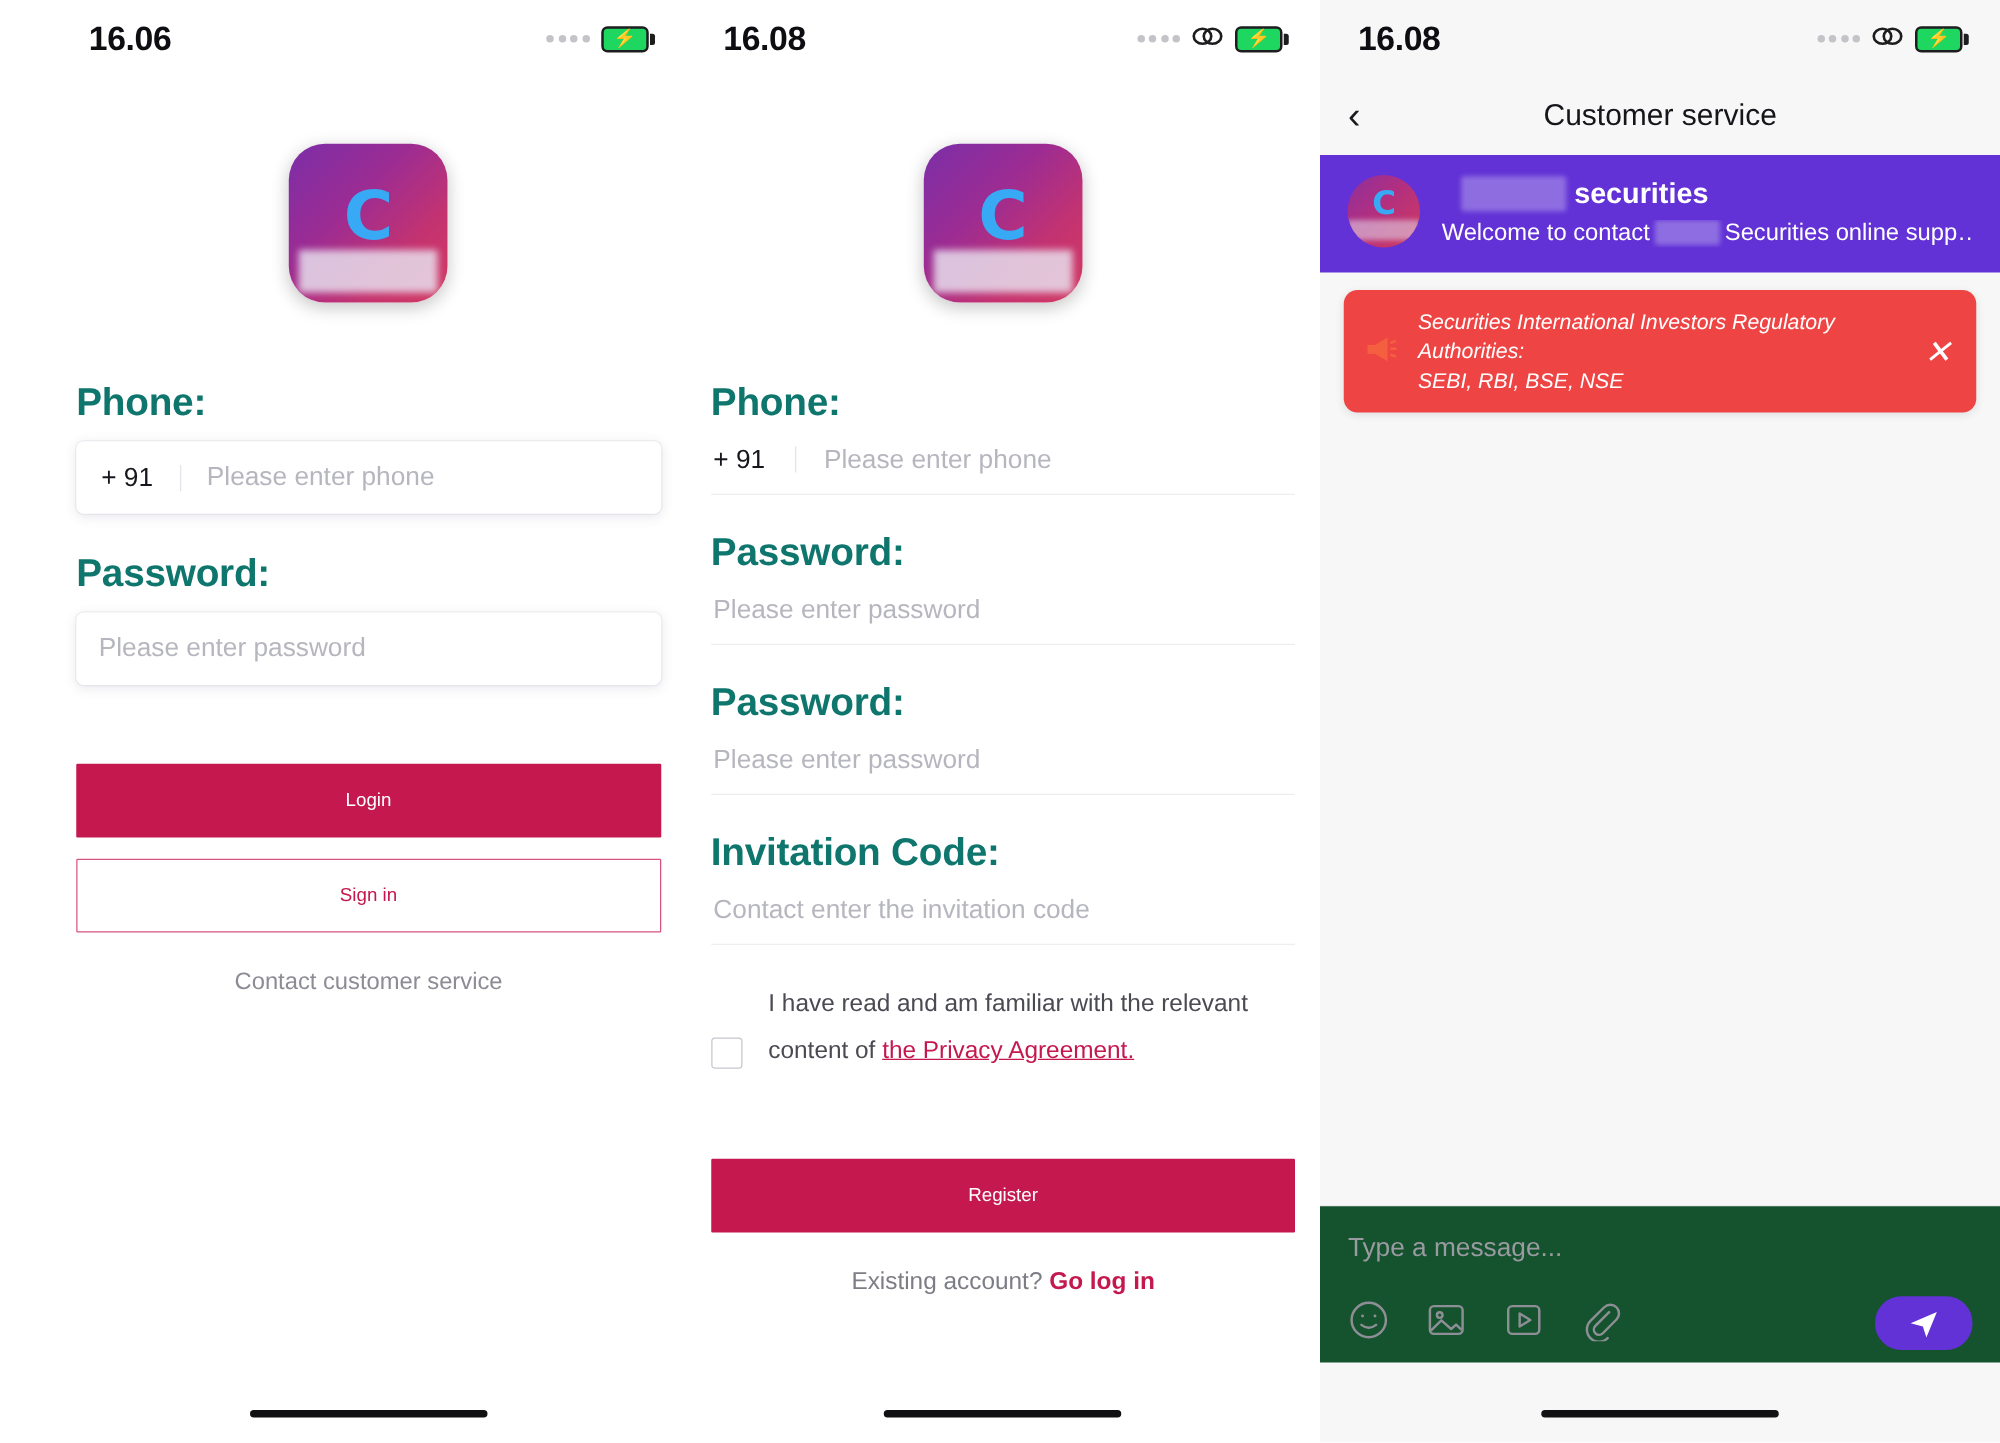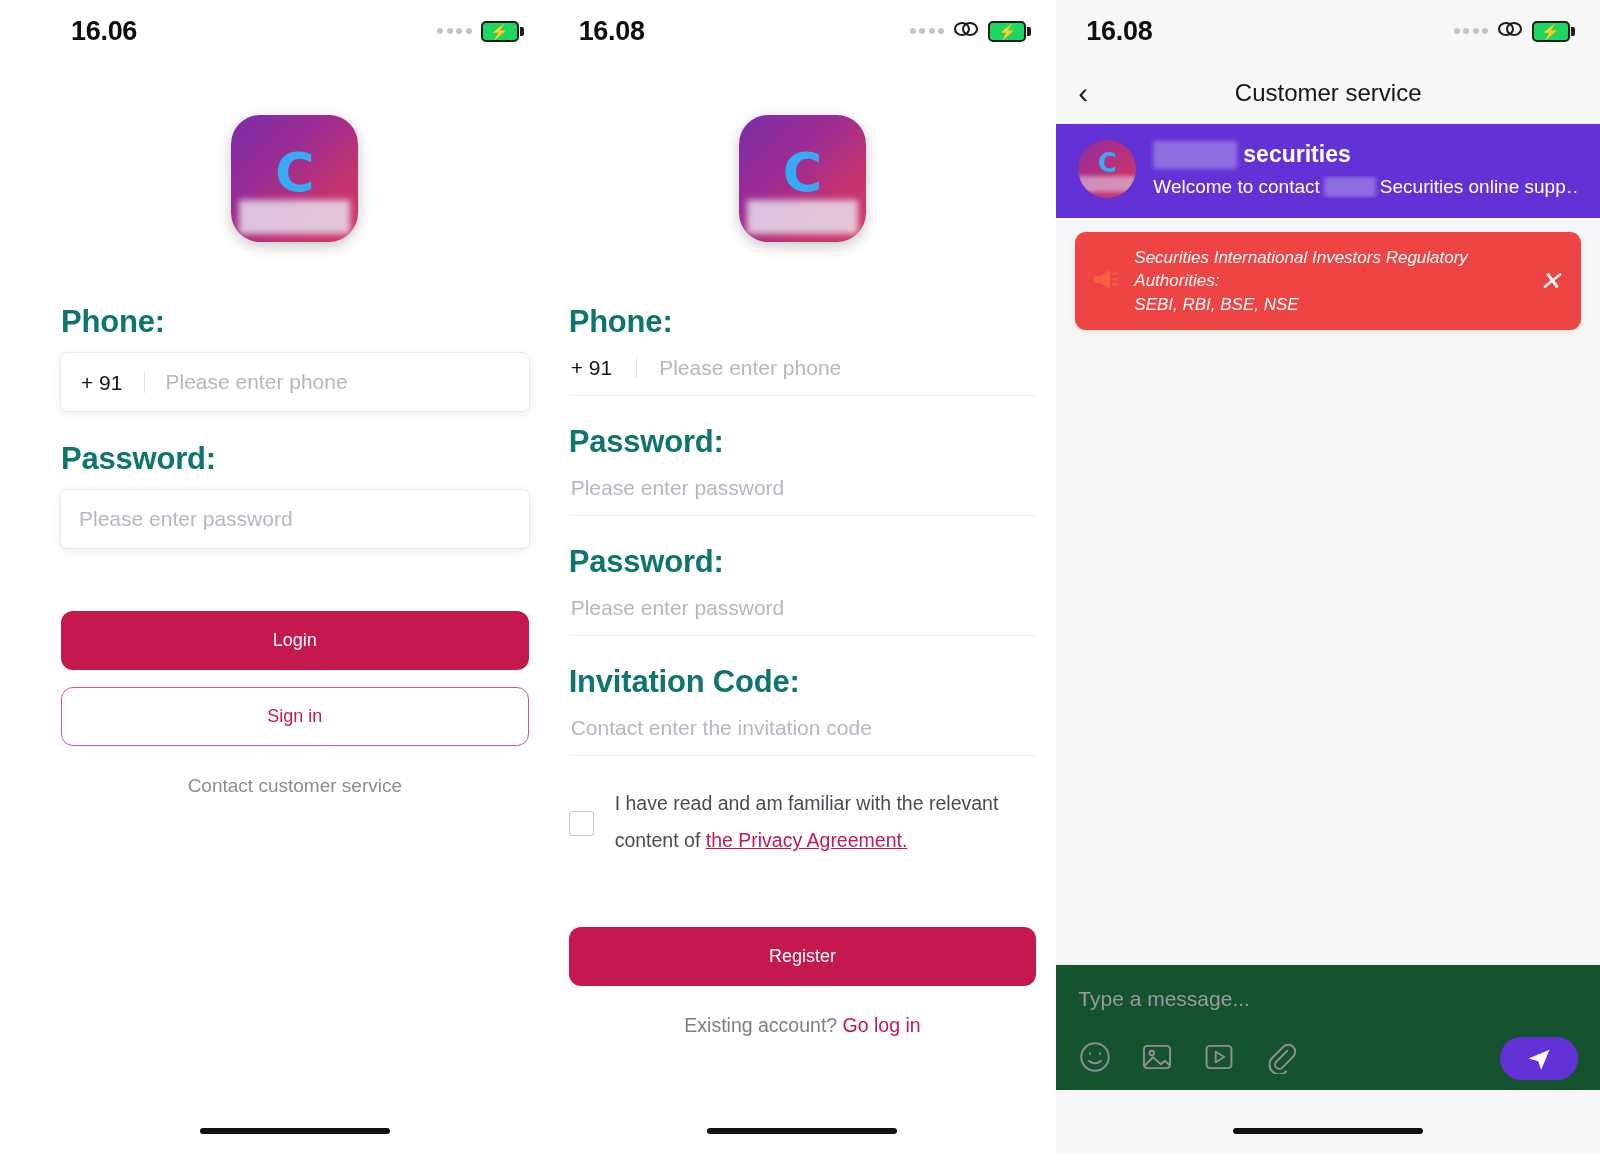--- a/index.html
+++ b/index.html
@@ -76,64 +76,64 @@
   .cc-prefix {
     font-size: 21px; color: #16161c; padding: 0 22px 0 20px;
     border-right: 1px solid #e3e3ea; line-height: 1;
   }
   .ph { font-size: 21px; color: #b6b6bf; }
   .card-input .ph { padding-left: 20px; }
   .card-input.plain .ph { padding-left: 18px; }
 
   .spacer-login { height: 63px; }
   .btn {
-    height: 59px; border-radius: 12px; display: flex;
+    height: 59px; border-radius: 1px; display: flex;
     align-items: center; justify-content: center;
-    font-size: 18px; cursor: pointer; user-select: none;
+    font-size: 15px; cursor: pointer; user-select: none;
   }
   .btn-primary { background: #c4184f; color: #ffffff; }
   .btn-outline {
     background: #ffffff; color: #c4184f;
     border: 1px solid #d9537f; margin-top: 17px;
   }
   .contact-link {
     margin-top: 29px; text-align: center;
     font-size: 19px; color: #8c8c95; cursor: pointer;
   }
   .uline-row {
     display: flex; align-items: center; height: 56px;
     border-bottom: 1px solid #ededf2;
   }
   .uline-row .cc-prefix { padding: 0 24px 0 2px; }
   .uline-row .ph { padding-left: 22px; }
   .uline-row.noprefix .ph { padding-left: 2px; }
   .reg-label { margin-top: 28px; }
 
   .agree-row {
-    display: flex; align-items: center; gap: 21px;
+    display: flex; align-items: flex-end; gap: 21px;
     margin-top: 32px;
   }
   .cbox {
     width: 25px; height: 25px; border: 1.5px solid #c6c6cf;
     border-radius: 3px; background: #fff; flex: none; margin-top: 3px;
     cursor: pointer;
   }
   .agree-text {
     font-size: 19.5px; color: #4a4a52; line-height: 1.55; max-width: 430px;
   }
   .privacy-link {
     color: #c4184f; text-decoration: underline; cursor: pointer;
     display: inline-block; margin-top: 7px;
   }
   .reg-btn-wrap { margin-top: 72px; }
   .existing {
     margin-top: 28px; text-align: center;
     font-size: 19.5px; color: #7d7d86;
   }
-  .existing b { color: #c4184f; font-weight: 400; cursor: pointer; margin-top: 40px; }
+  .existing b { color: #c4184f; font-weight: 700; cursor: pointer; margin-top: 40px; }
 
   
   .chat-nav {
     height: 62px; background: #f7f7f8; display: flex;
     align-items: center; position: relative; padding: 0 22px;
   }
   .back-chev { font-size: 30px; color: #1a1a1f; line-height: 1; cursor: pointer; }
   .chat-title {
     position: absolute; left: 0; right: 0; text-align: center;
     font-size: 24px; font-weight: 400; color: #15151a; pointer-events: none;
@@ -152,21 +152,21 @@
     font-size: 26px; font-weight: 700; color: #38a9f5;
     font-family: "DejaVu Sans", sans-serif; line-height: 1;
   }
   .avatar-redact {
     position: absolute; left: 0; right: 0; top: 36px; height: 16px;
     background: rgba(226,222,238,0.55); filter: blur(2px);
   }
   .banner-texts { min-width: 0; flex: 1; }
   .banner-title {
     font-size: 23px; font-weight: 700; color: #ffffff;
-    display: flex; align-items: center; gap: 2px;
+    display: flex; align-items: center; gap: 2px; margin-left: 16px;
   }
   .redact-inline {
     display: inline-block; width: 84px; height: 28px;
     background: rgba(226,222,246,0.35); border-radius: 2px;
     filter: blur(2px); margin-right: 4px;
   }
   .redact-sm {
     display: inline-block; width: 52px; height: 20px; vertical-align: middle;
     background: rgba(226,222,246,0.35); border-radius: 2px;
     filter: blur(2px); margin: 0 4px;

